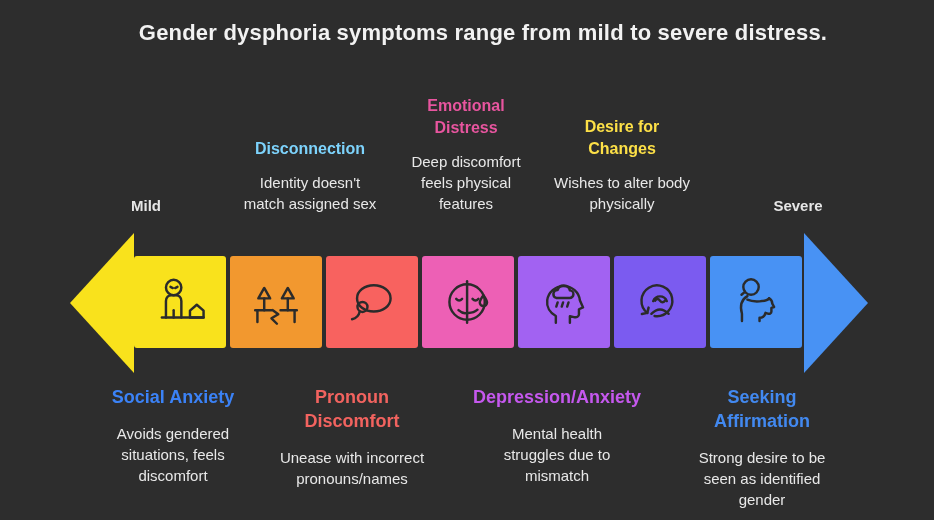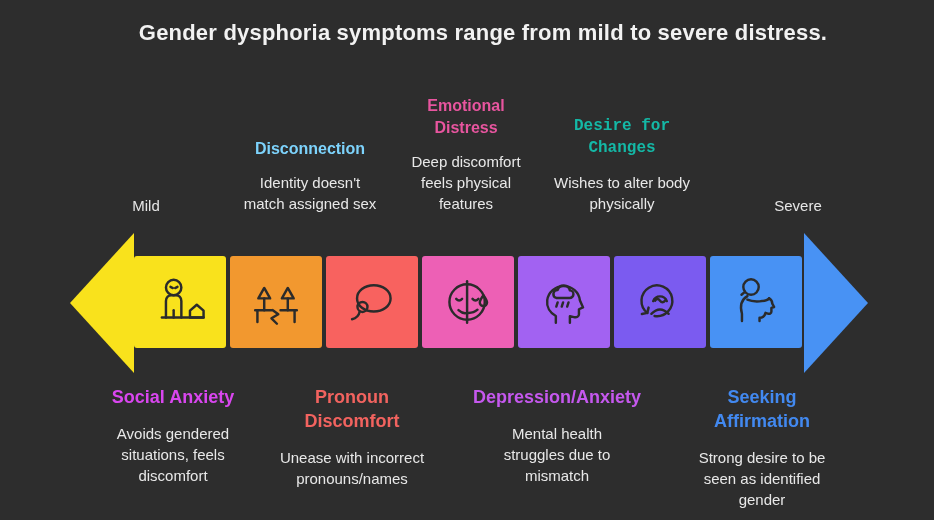--- a/index.html
+++ b/index.html
@@ -14,21 +14,21 @@
     text-align:center;font-size:22px;font-weight:700;color:#f2f2f2;
     letter-spacing:.2px;
   }
   
   .block{position:absolute;text-align:center;}
   .block .heading{font-weight:700;font-size:16px;line-height:1.33;white-space:pre-line;margin:0 0 13px 0;}
   .block .desc{font-size:15px;line-height:1.4;white-space:pre-line;color:#e8e8e8;}
   .top-block{bottom:306px;display:flex;flex-direction:column;justify-content:flex-end;}
   .bottom-block{top:386px;}
   .bottom-block .heading{font-size:18px;}
-  .scale-label{font-size:15px;font-weight:400;color:#e6e6e6;}
+  .scale-label{font-size:15px;font-weight:700;color:#e6e6e6;}
   
   .tri{position:absolute;top:233px;width:64px;height:140px;}
   .tri-left{left:70px;clip-path:polygon(100% 0,100% 100%,0 50%);}
   .tri-right{left:804px;clip-path:polygon(0 0,0 100%,100% 50%);}
   .seg{
     position:absolute;top:256px;width:92px;height:92px;border-radius:3px;
     display:flex;align-items:center;justify-content:center;
   }
   .seg svg{width:58px;height:58px;stroke:#2b2b2b;fill:none;
     stroke-width:2.7;stroke-linecap:round;stroke-linejoin:round;}
@@ -52,21 +52,21 @@
 
   <div class="block top-block" style="left:395px;width:142px;">
     <div class="heading" style="color: rgb(232, 85, 159);">Emotional
 Distress</div>
     <div class="desc">Deep discomfort
 feels physical
 features</div>
   </div>
 
   <div class="block top-block" style="left:541px;width:162px;">
-    <div class="heading" style="color: #14b8a6; font-family: Liberation Mono, monospace;">Desire for
+    <div class="heading" style="color: #fde047;">Desire for
 Changes</div>
     <div class="desc">Wishes to alter body
 physically</div>
   </div>
 
   <div class="block top-block" style="left:758px;width:80px;justify-content:flex-end;">
     <div class="scale-label">Severe</div>
   </div>
 
   <div class="tri tri-left" style="background-color: rgb(249, 226, 28);"></div>
@@ -136,21 +136,21 @@
       <path d="M19.8 20.8 l-3.8 3.2"></path>
       <path d="M16.5 53 v-8 c-2.5 -9 0 -16 6 -19.5"></path>
       <path d="M22.5 29.5 a13.5 4.5 0 0 0 24 -1.5"></path>
       <path d="M46.5 28 c2.5 1.5 3.5 3.5 3.5 5.8 l2 3.7 -3 1 v4 c0 2 -1.8 3 -4 2.3 l-2.5 -.8 c-.8 3.4 -3.6 5.3 -6.6 5.3 v3.7"></path>
     </svg>
   </div>
 
   <div class="tri tri-right" style="background-color: rgb(72, 146, 244);"></div>
 
   <div class="block bottom-block" style="left:93px;width:160px;">
-    <div class="heading" style="color: #d946ef;">Social Anxiety</div>
+    <div class="heading" style="color: #3b82f6;">Social Anxiety</div>
     <div class="desc">Avoids gendered
 situations, feels
 discomfort</div>
   </div>
 
   <div class="block bottom-block" style="left:262px;width:180px;">
     <div class="heading" style="color: rgb(242, 99, 95);">Pronoun
 Discomfort</div>
     <div class="desc">Unease with incorrect
 pronouns/names</div>

